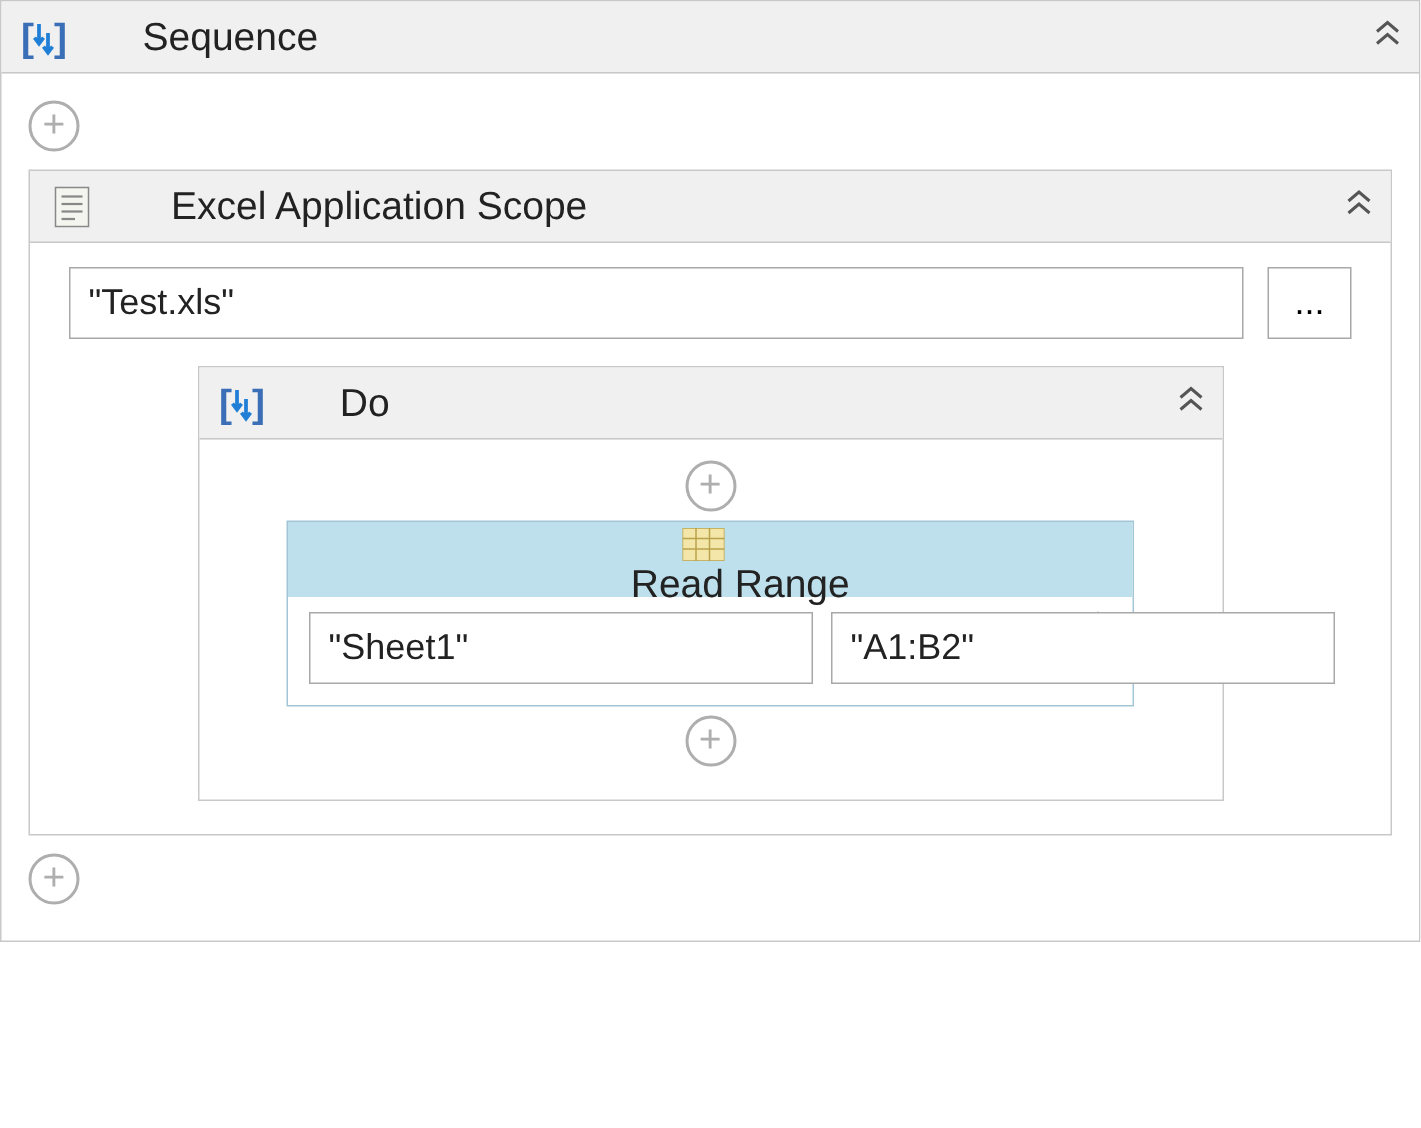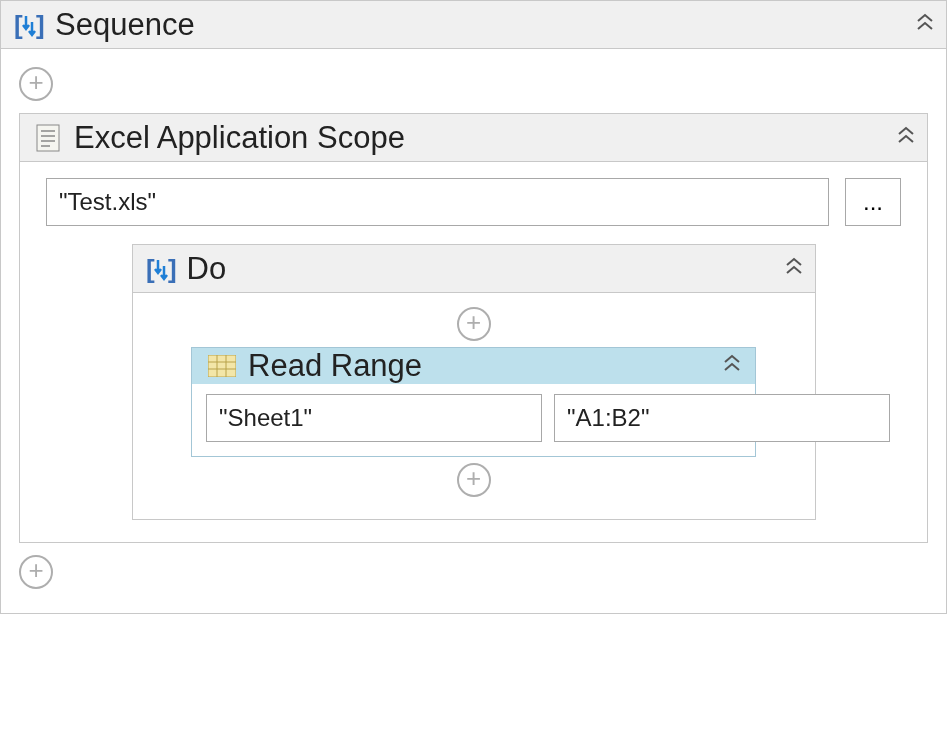--- a/index.html
+++ b/index.html
@@ -36,22 +36,23 @@
     }
     .icon-holder {
       width: 36px;
       height: 36px;
       display: flex;
       align-items: center;
       justify-content: center;
       margin-right: 8px;
     }
     .title-text {
-      font-size: 31px;
+      font-size: 26px;
       color: #222;
+      margin-left: 40px;
     }
     .collapse-icon {
       margin-left: auto;
       color: #555;
     }
     .plus-circle {
       width: 34px;
       height: 34px;
       border: 2px solid #aeaeae;
       border-radius: 50%;
@@ -122,21 +123,22 @@
     }
     .read-range-container {
       border: 1px solid #a3c6d6;
       width: 88%;
     }
     .read-range-header {
       background: #bde0ec;
       display: flex;
       align-items: center;
       padding: 4px 12px;
-      height: 36px;
+      height: 50px;
+      flex-direction: column;
     }
     .read-range-body {
       padding: 10px 14px 14px 14px;
       display: flex;
       gap: 12px;
     }
     .sheet-input {
       flex: 2;
     }
     .range-input {

